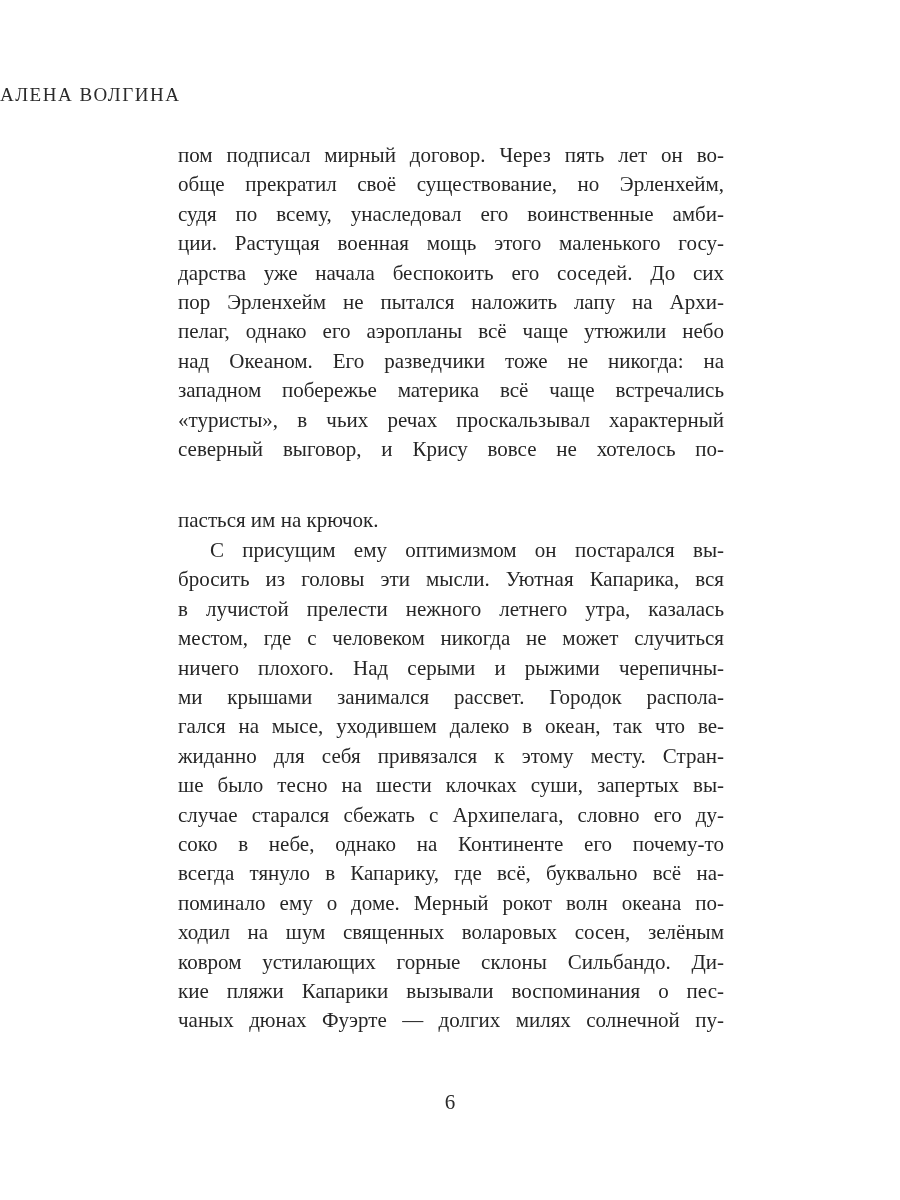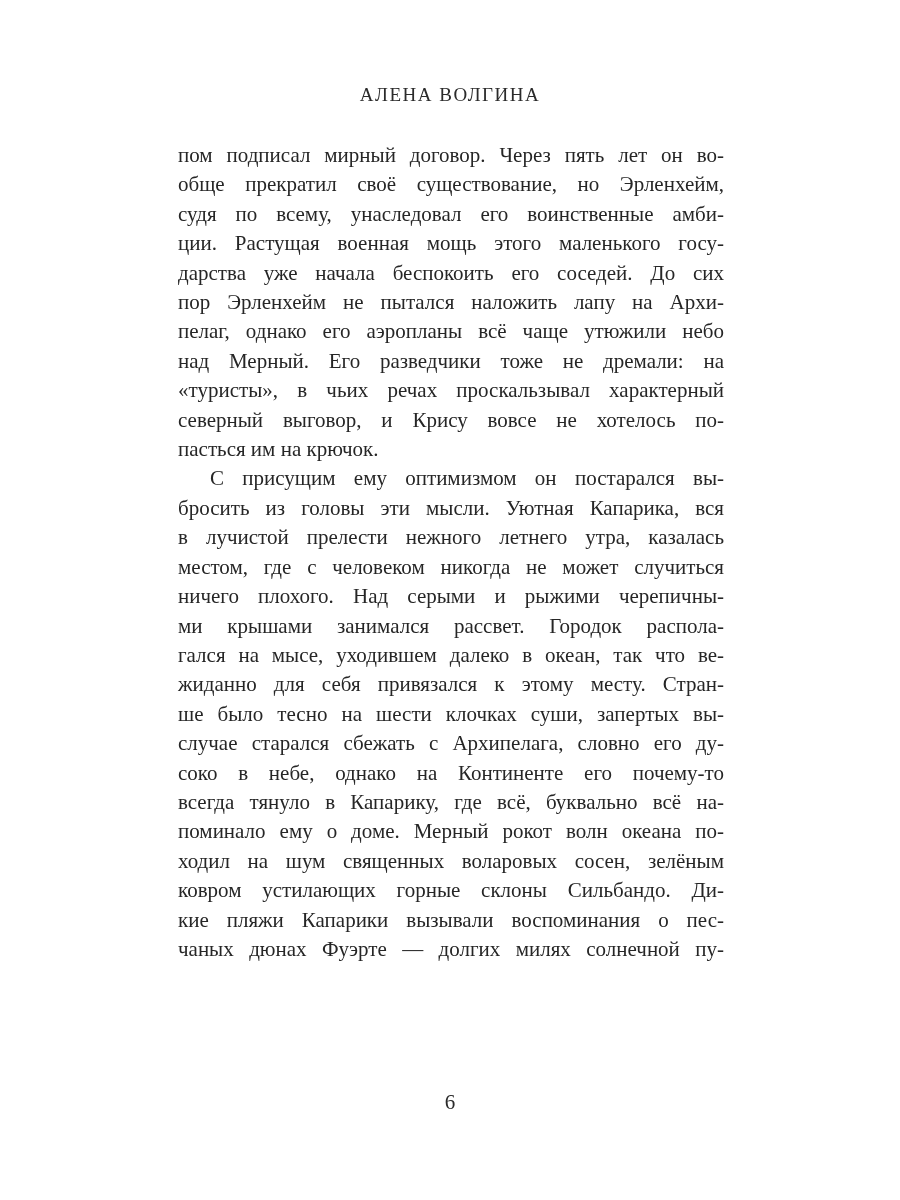--- a/index.html
+++ b/index.html
@@ -14,21 +14,20 @@
     background: #ffffff;
     font-family: "Liberation Serif", "DejaVu Serif", serif;
     color: #262626;
     overflow: hidden;
   }
   .running-header {
     position: absolute;
     top: 84px;
     left: 0;
     width: 100%;
-    text-align: center;
     font-size: 19px;
     letter-spacing: 1.5px;
     color: #2b2b2b;
   }
   .text-block {
     position: absolute;
     top: 141px;
     left: 178px;
     width: 546px;
     font-size: 21px;
@@ -37,20 +36,21 @@
   }
   .para { margin: 0; padding: 0; }
   .line {
     text-align: justify;
     text-align-last: justify;
     white-space: nowrap;
     overflow: visible;
   }
   .line.para-end {
     text-align-last: left;
+    margin-top: 42px;
   }
   .para.indent .line:first-child {
     text-indent: 32px;
   }
   .page-number {
     position: absolute;
     top: 1090px;
     left: 0;
     width: 100%;
     text-align: center;
@@ -66,21 +66,22 @@
 
   <div class="text-block">
       <div class="para">
         <div class="line">пом подписал мирный договор. Через пять лет он во-</div>
         <div class="line">обще прекратил своё существование, но Эрленхейм,</div>
         <div class="line">судя по всему, унаследовал его воинственные амби-</div>
         <div class="line">ции. Растущая военная мощь этого маленького госу-</div>
         <div class="line">дарства уже начала беспокоить его соседей. До сих</div>
         <div class="line">пор Эрленхейм не пытался наложить лапу на Архи-</div>
         <div class="line">пелаг, однако его аэропланы всё чаще утюжили небо</div>
-        <div class="line">над Мерный. Его разведчики тоже не дремали: на</div>
+        <div class="line">над Океаном. Его разведчики тоже не никогда: на</div>
+        <div class="line">западном побережье материка всё чаще встречались</div>
         <div class="line">«туристы», в чьих речах проскальзывал характерный</div>
         <div class="line">северный выговор, и Крису вовсе не хотелось по-</div>
         <div class="line para-end">пасться им на крючок.</div>
       </div>
       <div class="para indent">
         <div class="line">С присущим ему оптимизмом он постарался вы-</div>
         <div class="line">бросить из головы эти мысли. Уютная Капарика, вся</div>
         <div class="line">в лучистой прелести нежного летнего утра, казалась</div>
         <div class="line">местом, где с человеком никогда не может случиться</div>
         <div class="line">ничего плохого. Над серыми и рыжими черепичны-</div>

